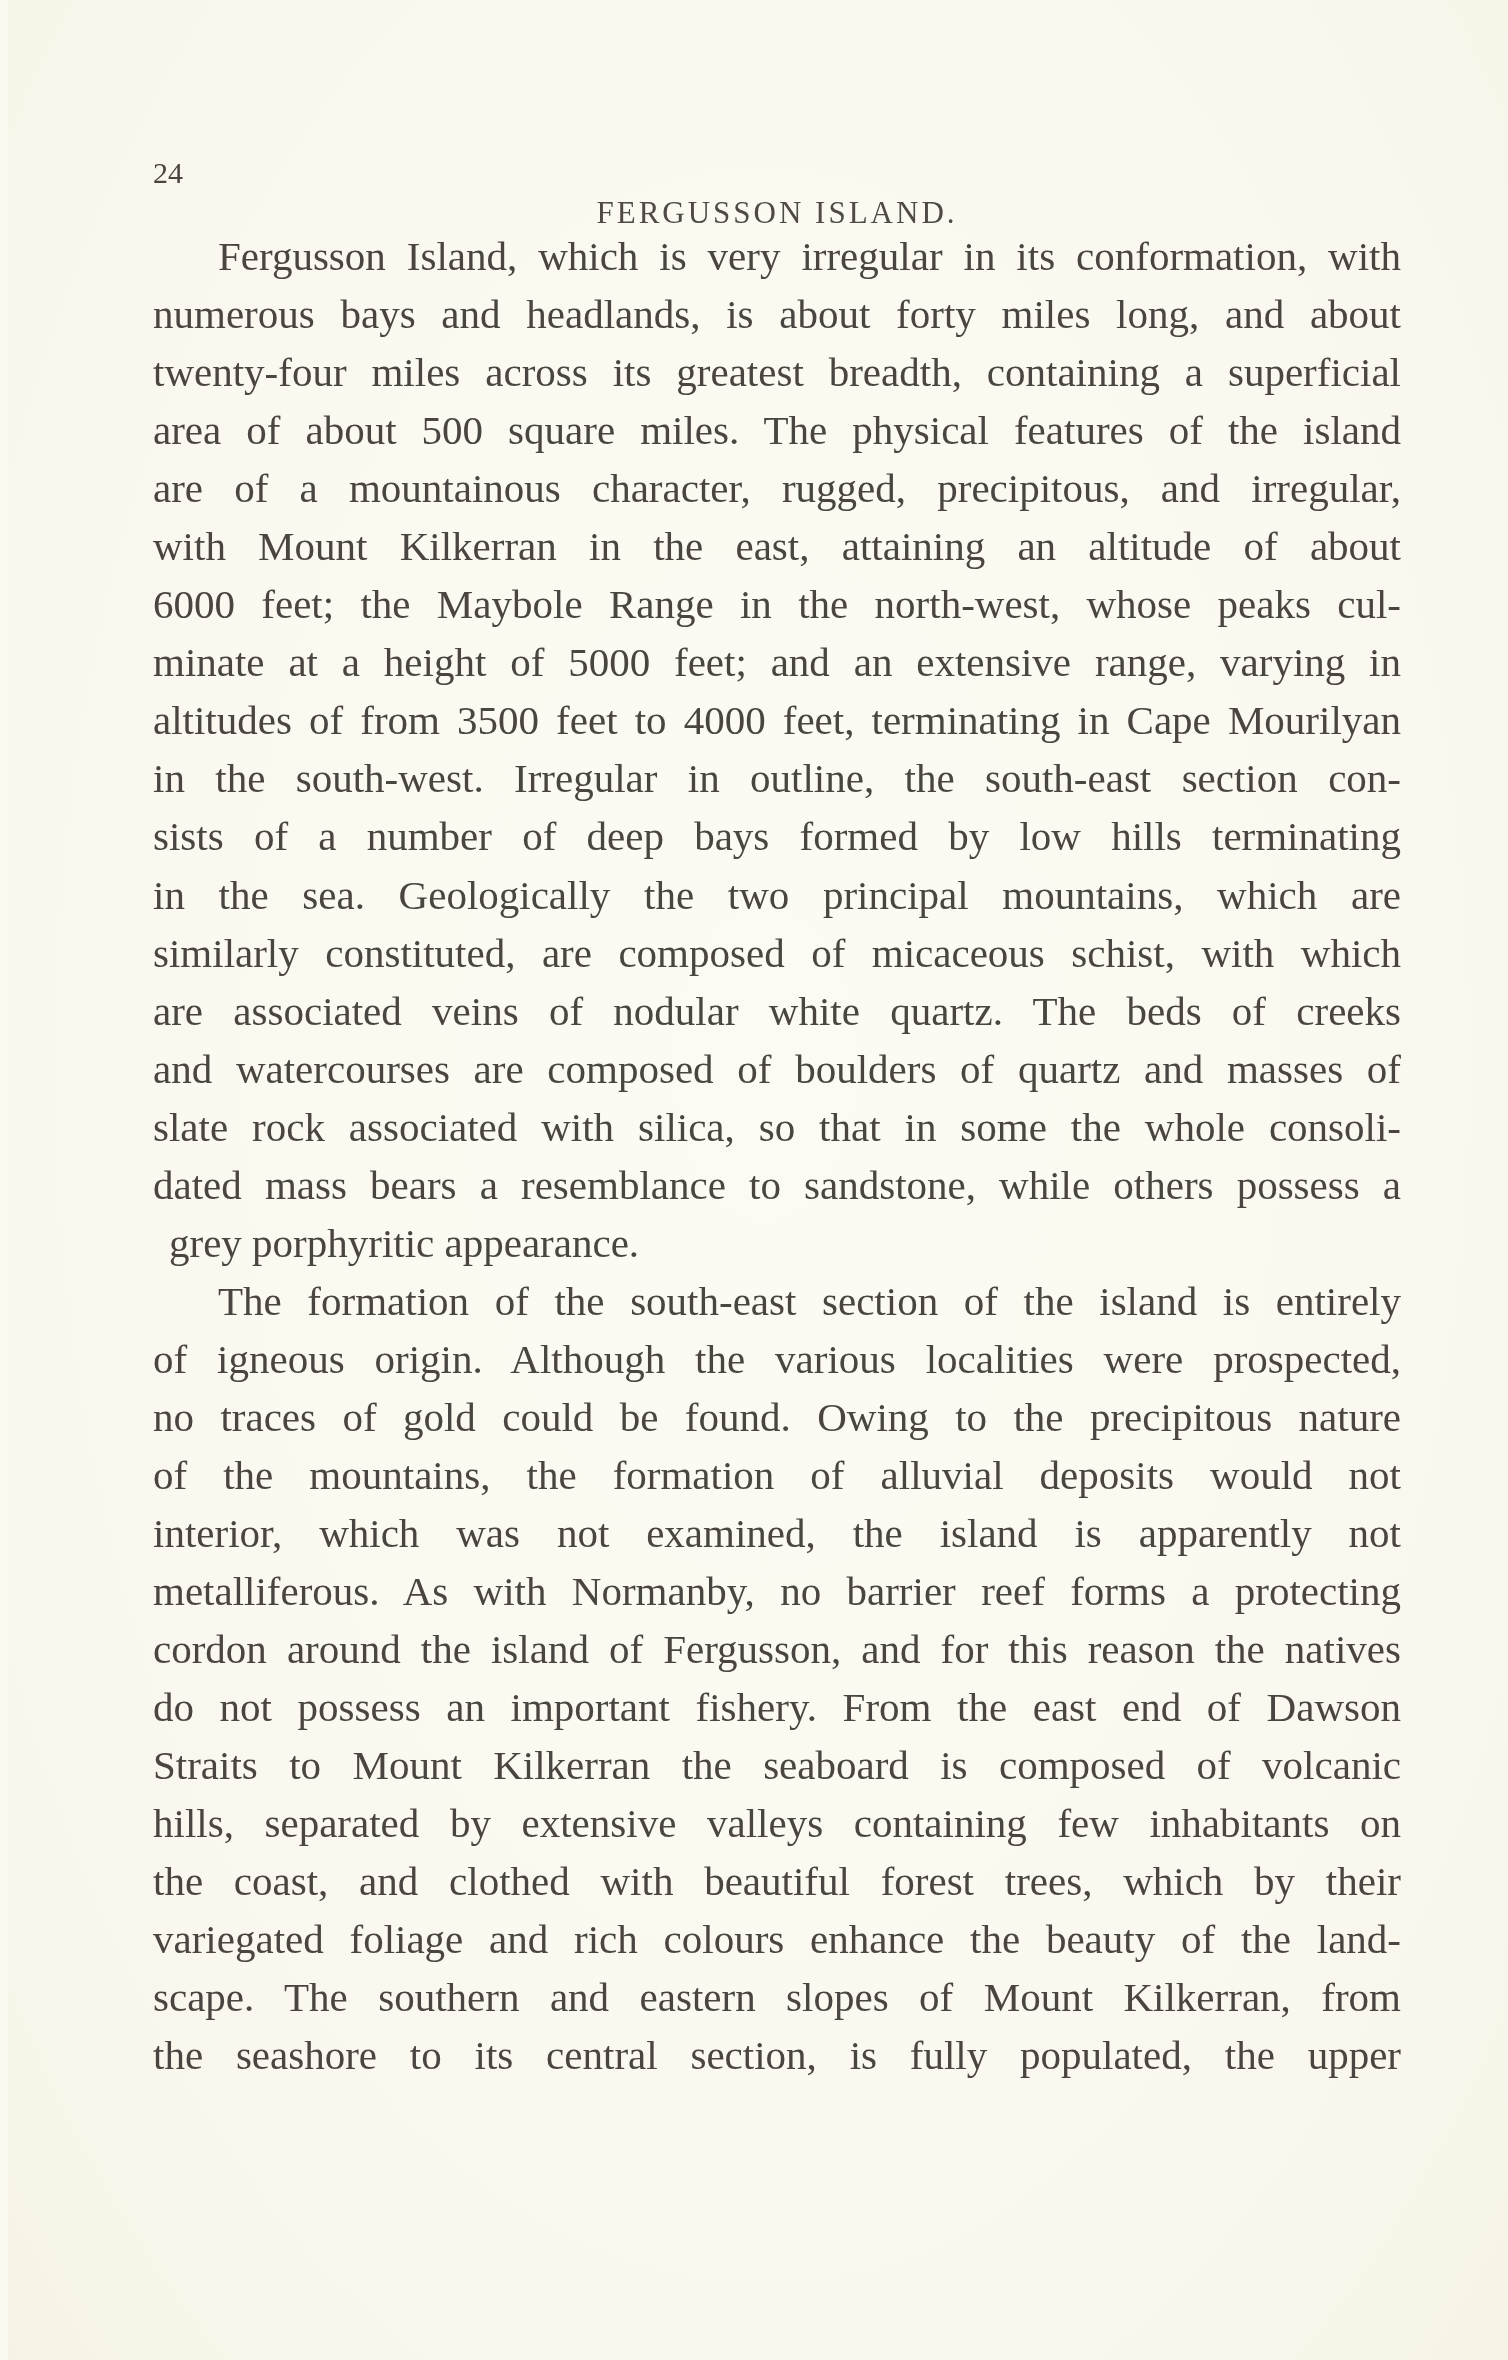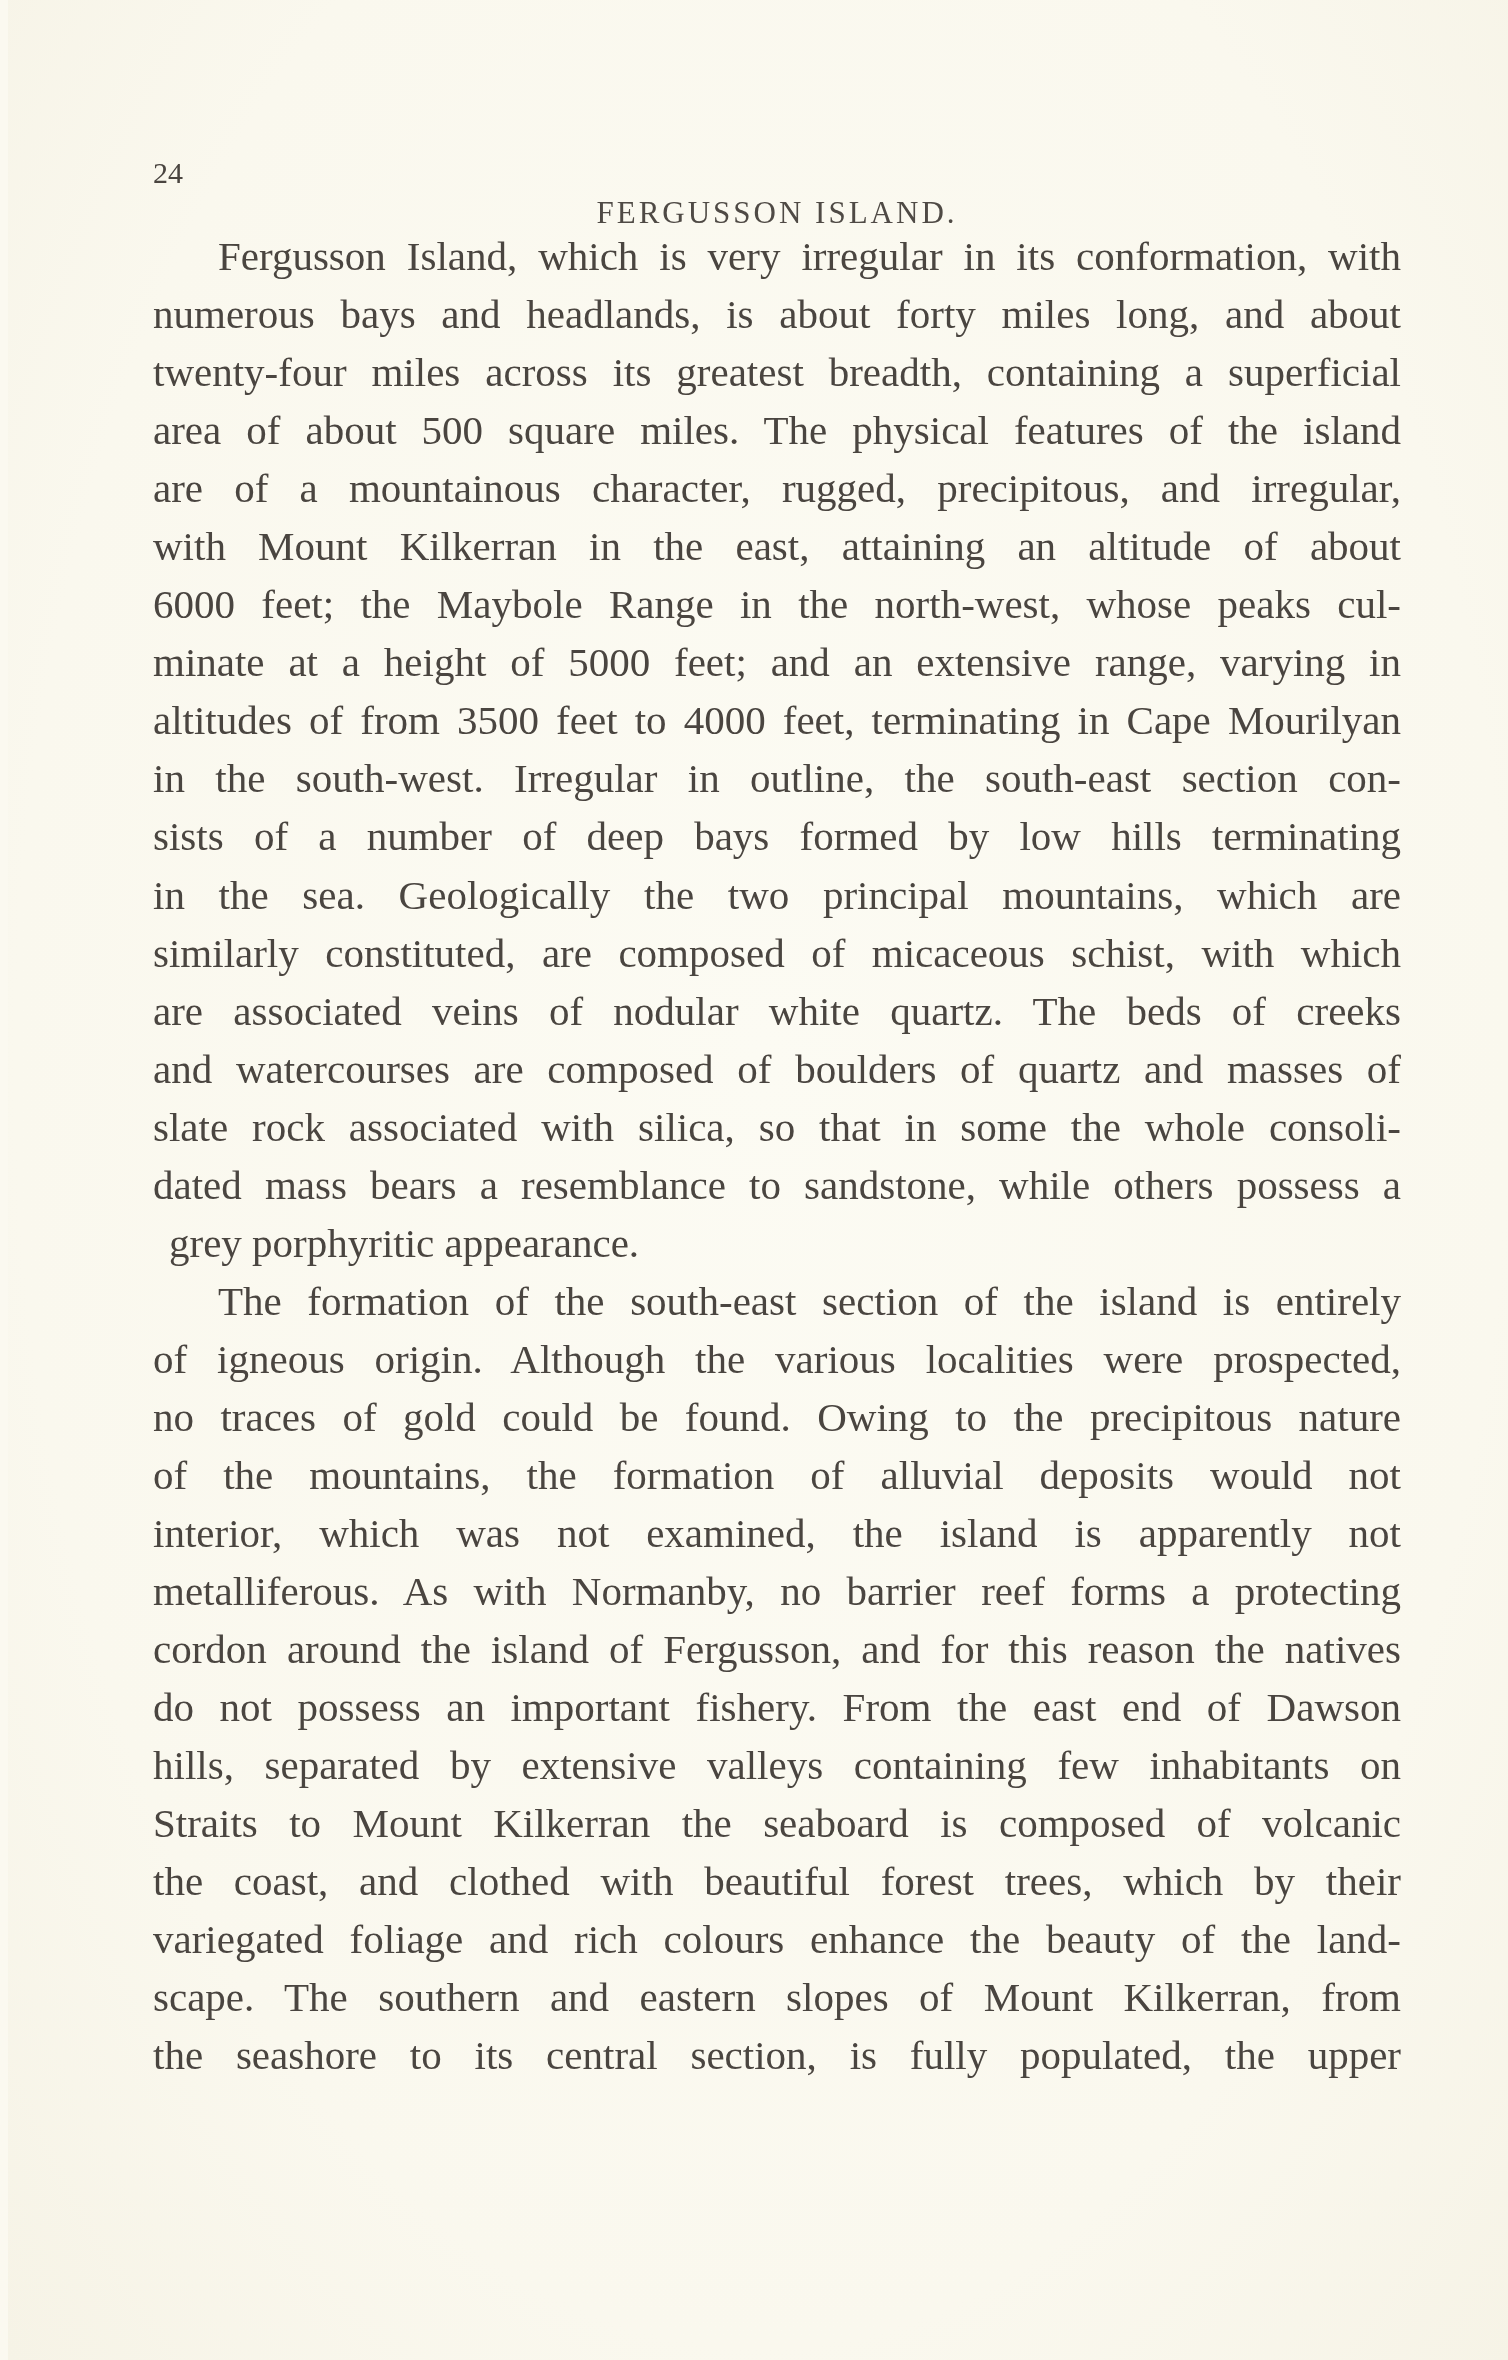--- a/index.html
+++ b/index.html
@@ -174,24 +174,24 @@
       <span class="line">
           <span class="line-inner">metalliferous. As with Normanby, no barrier reef forms a protecting</span>
         </span>
       <span class="line">
           <span class="line-inner">cordon around the island of Fergusson, and for this reason the natives</span>
         </span>
       <span class="line">
           <span class="line-inner">do not possess an important fishery. From the east end of Dawson</span>
         </span>
       <span class="line">
+          <span class="line-inner">Straits to Mount Kilkerran the seaboard is composed of volcanic</span>
+        </span>
+      <span class="line">
           <span class="line-inner">hills, separated by extensive valleys containing few inhabitants on</span>
-        </span>
-      <span class="line">
-          <span class="line-inner">Straits to Mount Kilkerran the seaboard is composed of volcanic</span>
         </span>
       <span class="line">
           <span class="line-inner">the coast, and clothed with beautiful forest trees, which by their</span>
         </span>
       <span class="line">
           <span class="line-inner">variegated foliage and rich colours enhance the beauty of the land-</span>
         </span>
       <span class="line">
           <span class="line-inner">scape. The southern and eastern slopes of Mount Kilkerran, from</span>
         </span>

